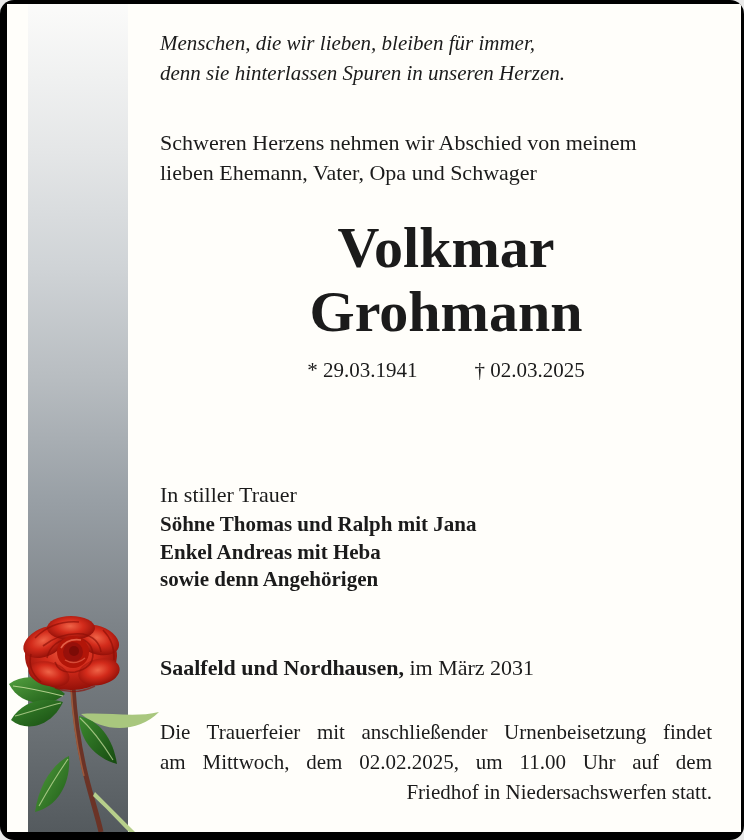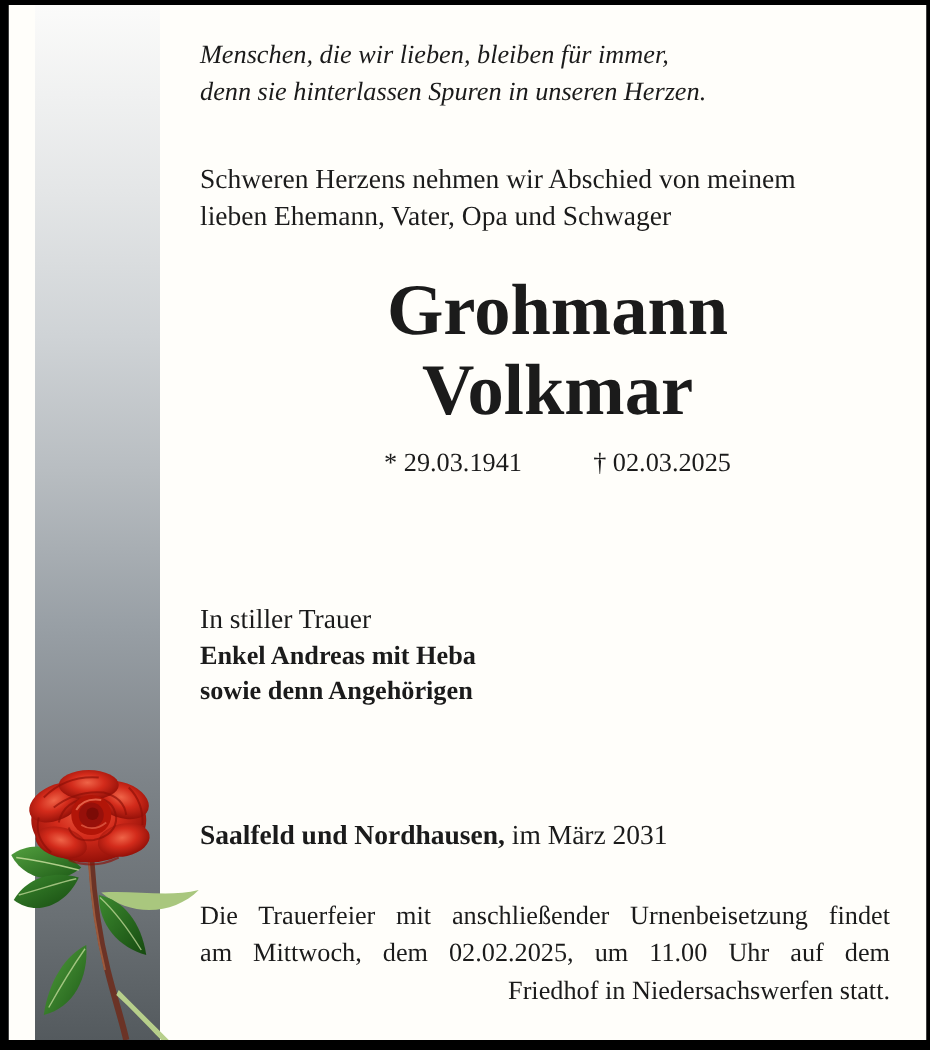--- a/index.html
+++ b/index.html
@@ -3,20 +3,21 @@
 <meta charset="utf-8">
 <style>
   html,body{margin:0;padding:0;background:#e9e9e9;}
   .sheet{
     position:relative;
     width:744px;height:840px;
     background:#000;
     font-family:"Liberation Serif", serif;
     color:#1b1b1b;
     overflow:hidden;
+    border-radius:14px;
   }
   .content{
     position:absolute;left:7px;top:4px;width:734px;height:828px;
     background:#fffefa;overflow:hidden;
   }
   .band{
     position:absolute;left:21px;top:0;width:100px;height:828px;
     background:linear-gradient(to bottom,
       #fbfbfa 0%, #e4e6e7 18%, #cfd3d6 32%, #b8bdc1 45%,
       #989fa5 60%, #7d8388 75%, #6a7074 88%, #545a5e 100%);
@@ -104,31 +105,32 @@
       <div>Menschen, die wir lieben, bleiben für immer,</div>
       <div>denn sie hinterlassen Spuren in unseren Herzen.</div>
     </div>
 
     <div class="textcol intro">
       <div>Schweren Herzens nehmen wir Abschied von meinem</div>
       <div>lieben Ehemann, Vater, Opa und Schwager</div>
     </div>
 
     <div class="textcol namecol name">
+      <div>Volkmar</div>
       <div>Grohmann</div>
-      <div>Volkmar</div>
     </div>
 
     <div class="textcol namecol dates">
       <span class="birth">* 29.03.1941</span><span class="death">† 02.03.2025</span>
     </div>
 
     <div class="textcol stiller">In stiller Trauer</div>
 
     <div class="textcol mourners">
+      <div>Söhne Thomas und Ralph mit Jana</div>
       <div>Enkel Andreas mit Heba</div>
       <div>sowie denn Angehörigen</div>
     </div>
 
     <div class="textcol placeline">
       <span class="bold">Saalfeld und Nordhausen,</span><span> im März 2031</span>
     </div>
 
     <div class="textcol funeral">
       <div class="jline">Die Trauerfeier mit anschließender Urnenbeisetzung findet</div>

